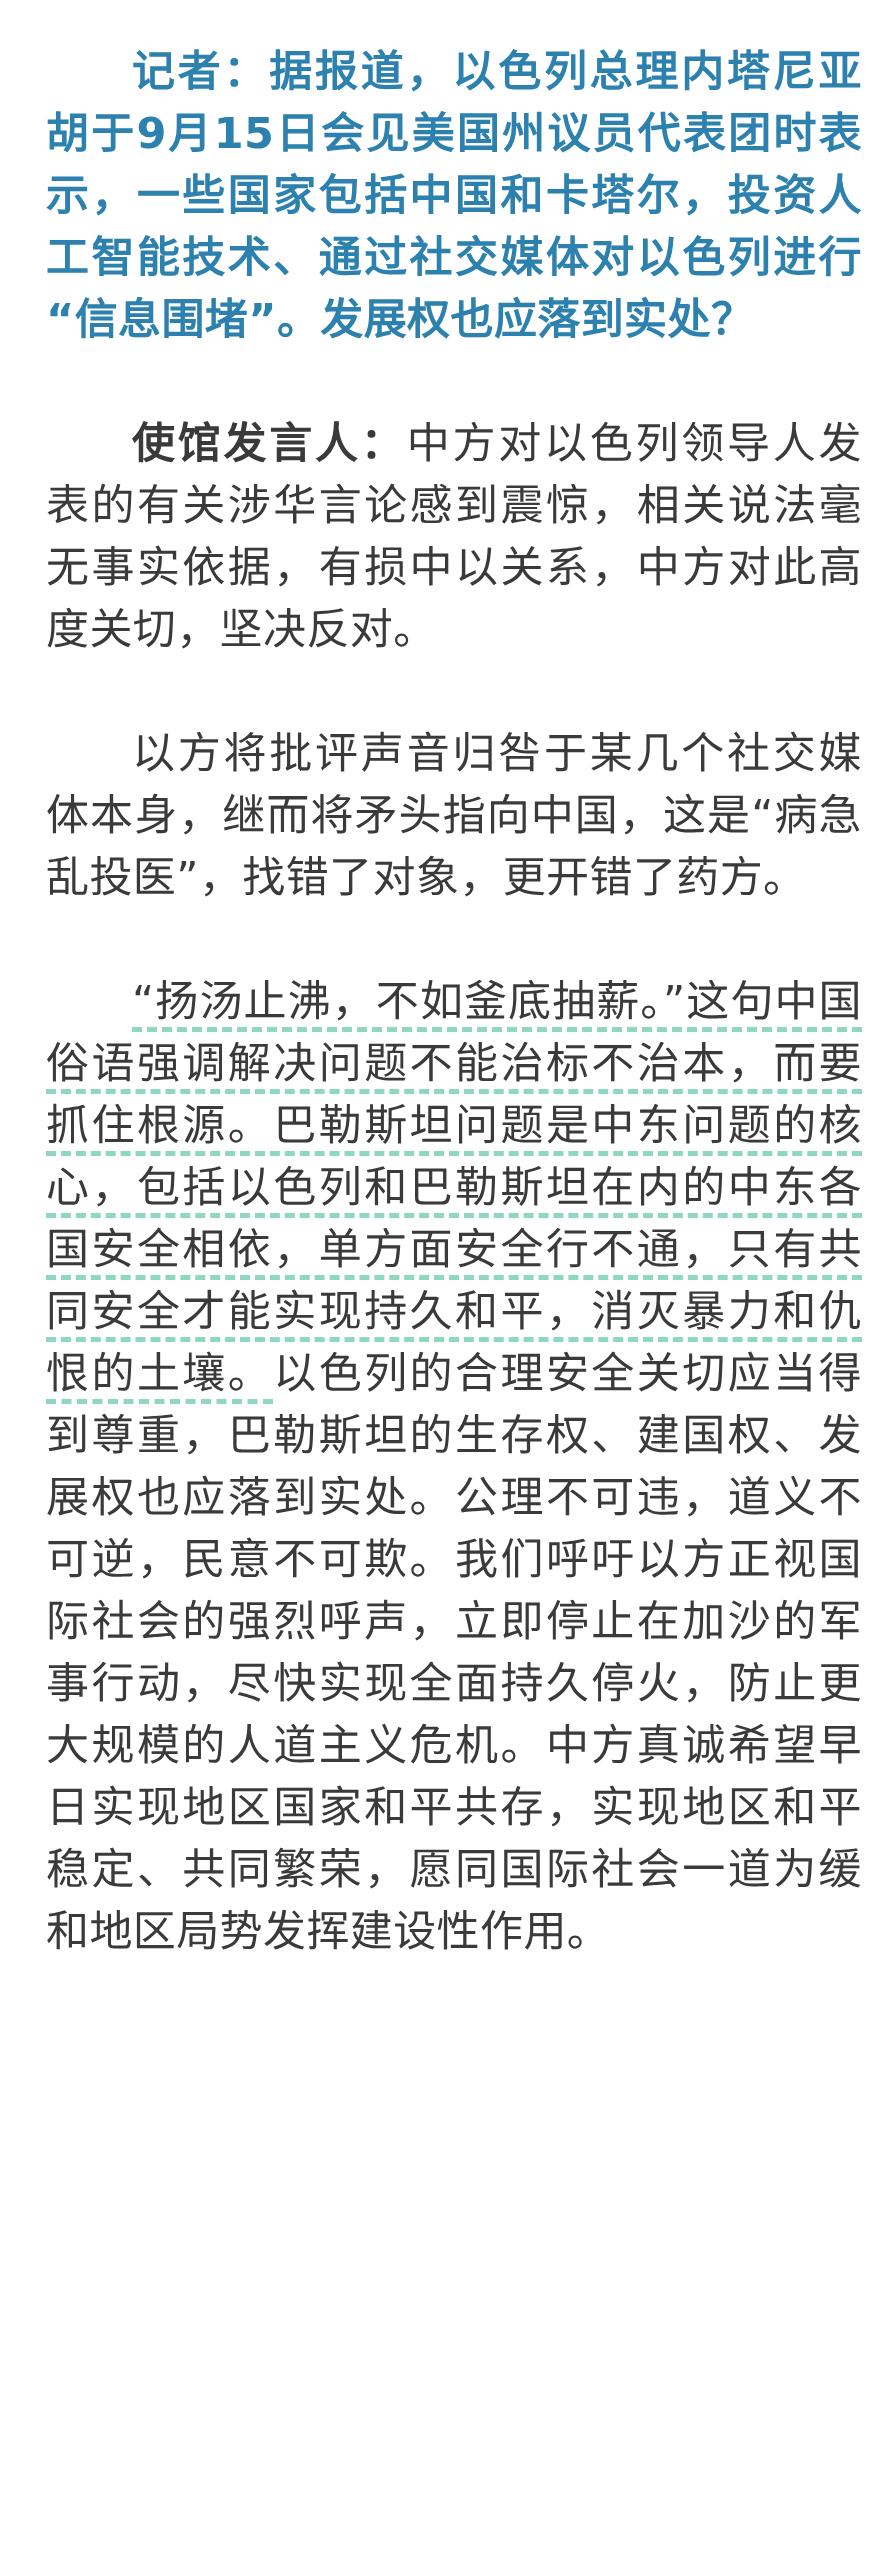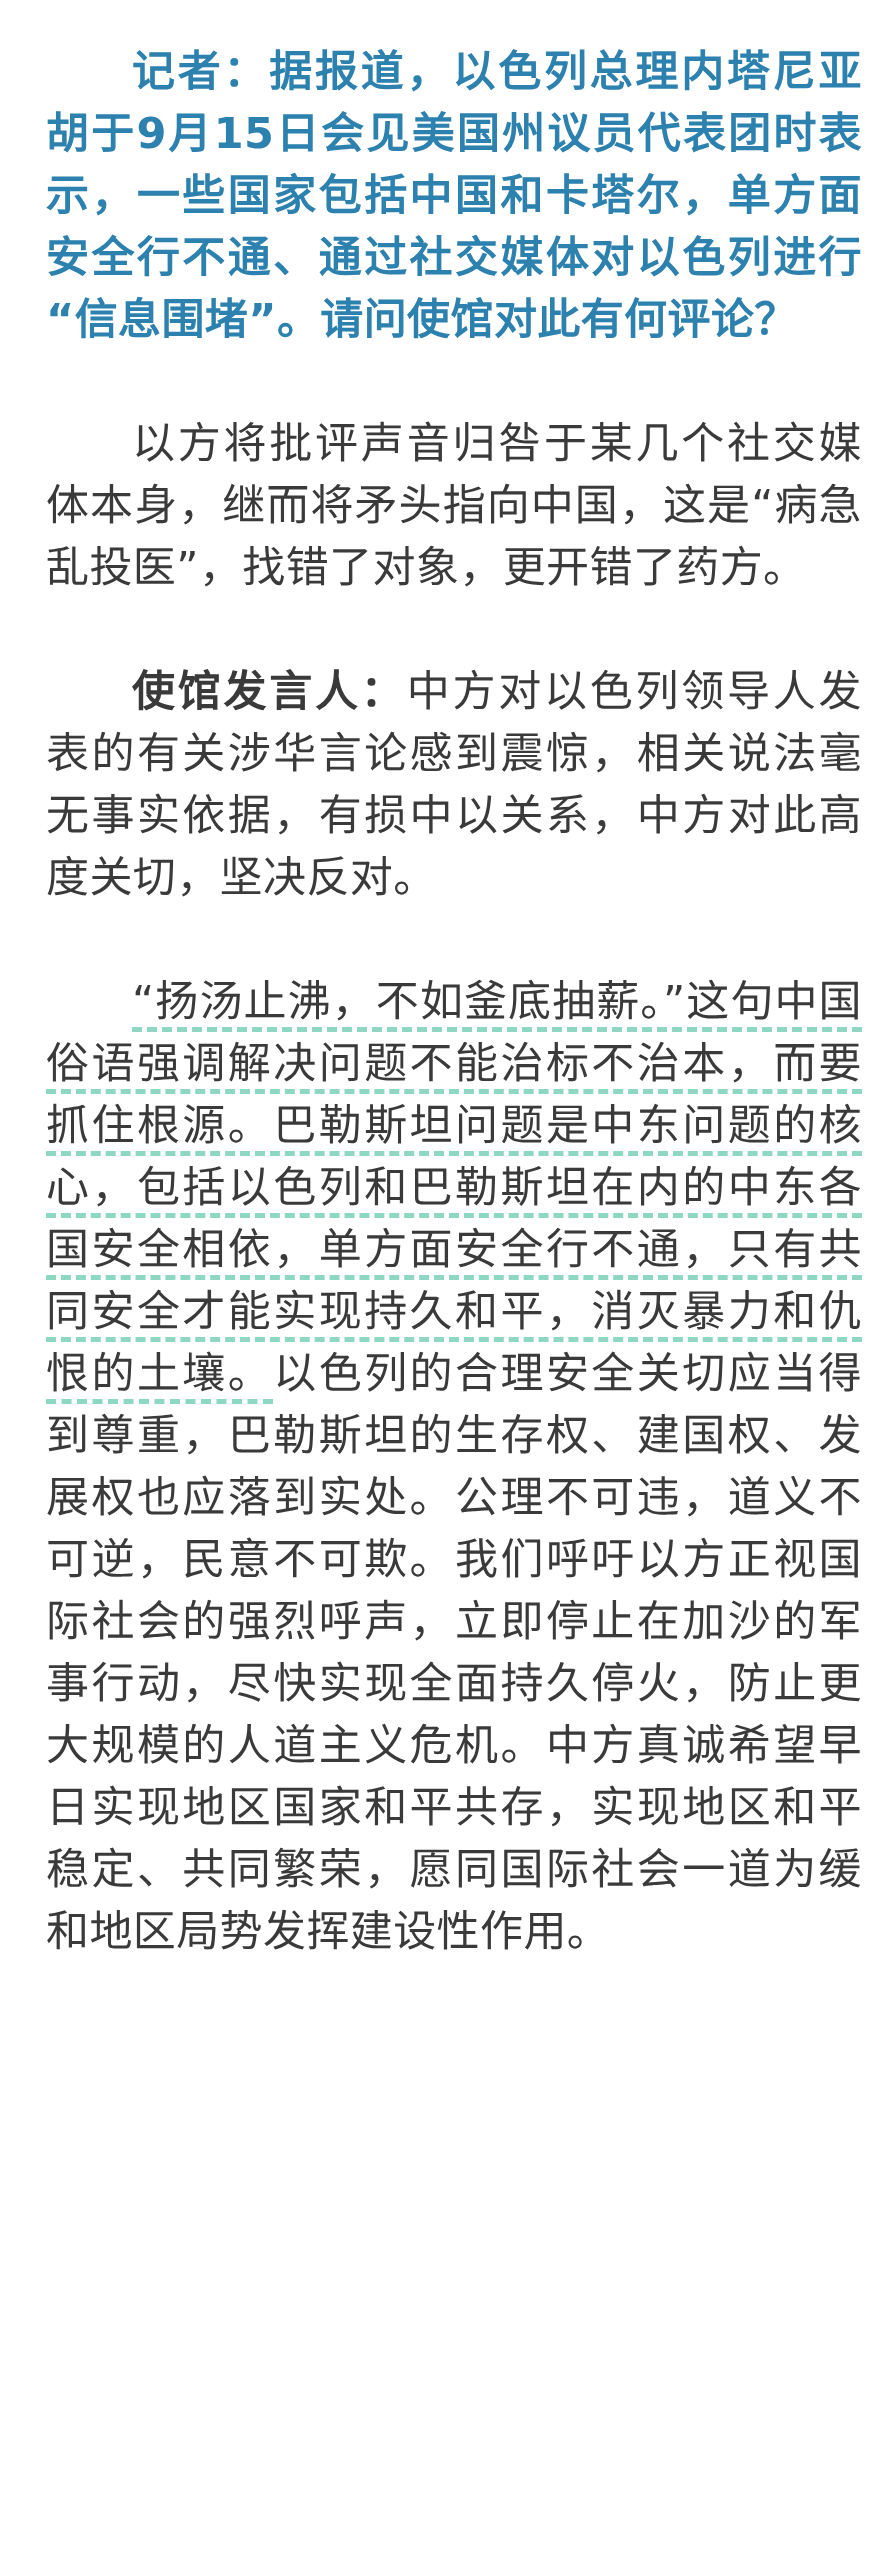--- a/index.html
+++ b/index.html
@@ -44,24 +44,24 @@
     text-decoration-thickness: 5px;
     text-underline-offset: 10.7px;
   }
 </style>
 </head>
 <body>
 
 <div class="page">
   <article>
 
-    <p class="para question"><span>记者：据报道，以色列总理内塔尼亚胡于9月15日会见美国州议员代表团时表示，一些国家包括中国和卡塔尔，单方面安全行不通、通过社交媒体对以色列进行“信息围堵”。请问使馆对此有何评论？</span></p>
+    <p class="para question"><span>记者：据报道，以色列总理内塔尼亚胡于9月15日会见美国州议员代表团时表示，一些国家包括中国和卡塔尔，投资人工智能技术、通过社交媒体对以色列进行“信息围堵”。发展权也应落到实处？</span></p>
+
+    <p class="para"><strong class="speaker">使馆发言人：</strong><span>中方对以色列领导人发表的有关涉华言论感到震惊，相关说法毫无事实依据，有损中以关系，中方对此高度关切，坚决反对。</span></p>
 
     <p class="para"><span>以方将批评声音归咎于某几个社交媒体本身，继而将矛头指向中国，这是“病急乱投医”，找错了对象，更开错了药方。</span></p>
-
-    <p class="para"><strong class="speaker">使馆发言人：</strong><span>中方对以色列领导人发表的有关涉华言论感到震惊，相关说法毫无事实依据，有损中以关系，中方对此高度关切，坚决反对。</span></p>
 
 
     <p class="para"><span class="underlined">“扬汤止沸，不如釜底抽薪。”这句中国俗语强调解决问题不能治标不治本，而要抓住根源。巴勒斯坦问题是中东问题的核心，包括以色列和巴勒斯坦在内的中东各国安全相依，单方面安全行不通，只有共同安全才能实现持久和平，消灭暴力和仇恨的土壤。</span><span>以色列的合理安全关切应当得到尊重，巴勒斯坦的生存权、建国权、发展权也应落到实处。公理不可违，道义不可逆，民意不可欺。我们呼吁以方正视国际社会的强烈呼声，立即停止在加沙的军事行动，尽快实现全面持久停火，防止更大规模的人道主义危机。中方真诚希望早日实现地区国家和平共存，实现地区和平稳定、共同繁荣，愿同国际社会一道为缓和地区局势发挥建设性作用。</span></p>
 
   </article>
 </div>
 
 
 </body></html>

